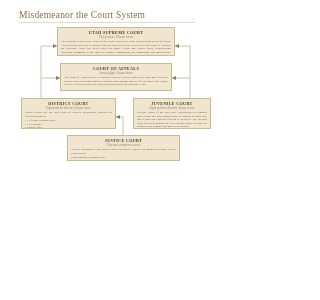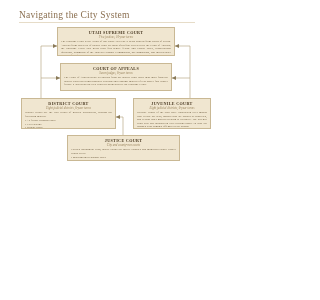--- a/index.html
+++ b/index.html
@@ -84,21 +84,21 @@
   #node-appeals   {left:60px;  top:63px;  width:112px; height:28px;}
   #node-district  {left:21px;  top:98px;  width:95px;  height:31px;}
   #node-juvenile  {left:133px; top:98px;  width:78px;  height:31px;}
   #node-justice   {left:67px;  top:135px; width:113px; height:26px;}
 </style>
 </head>
 <body>
 
 <div class="page">
 
-  <div class="page-title">Navigating the City System</div>
+  <div class="page-title">Misdemeanor the Court System</div>
   <div class="title-rule"></div>
 
   <svg class="wires" viewBox="0 0 232 300" width="232" height="300">
     <defs>
       <marker id="ar" markerWidth="5" markerHeight="5" refX="4" refY="2.5" orient="auto" markerUnits="userSpaceOnUse">
         <path d="M0,0.6 L4.2,2.5 L0,4.4 z" fill="#8a7a58"></path>
       </marker>
     </defs>
 
     <g stroke="#b9a988" stroke-width="0.7" fill="none">

